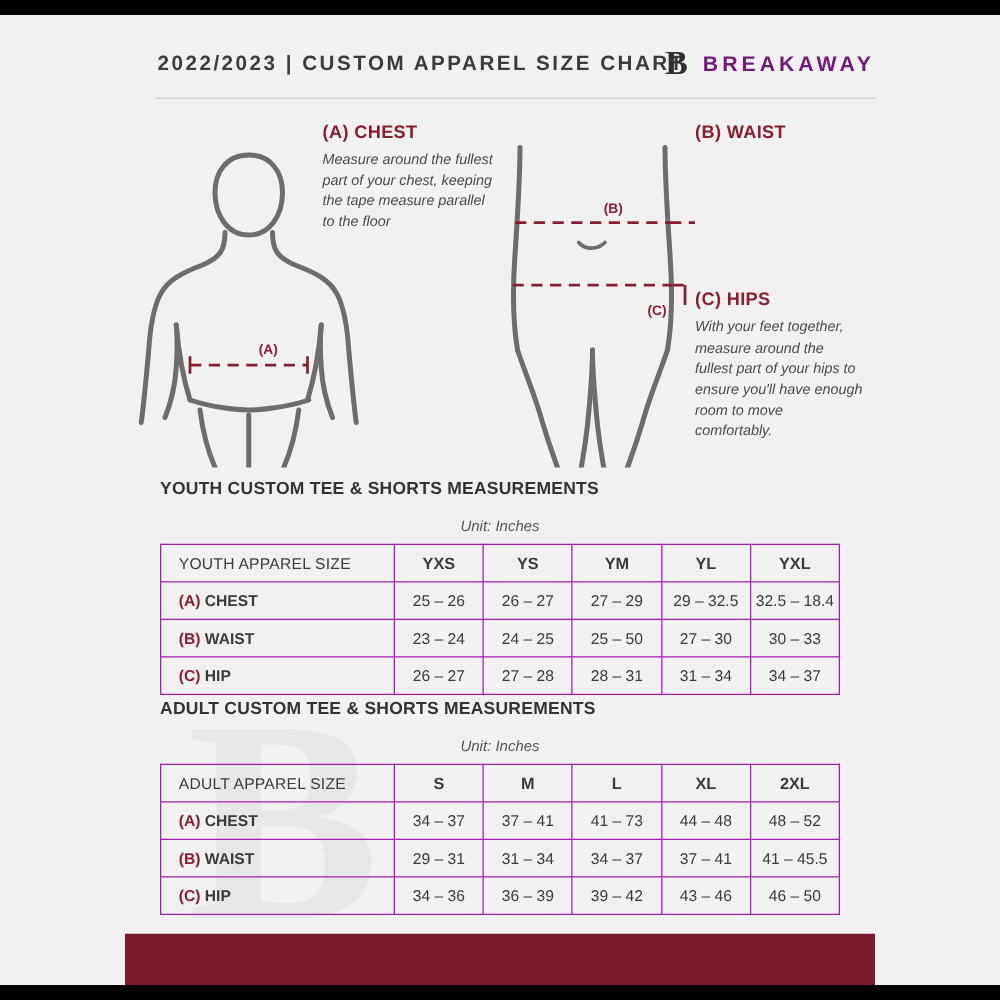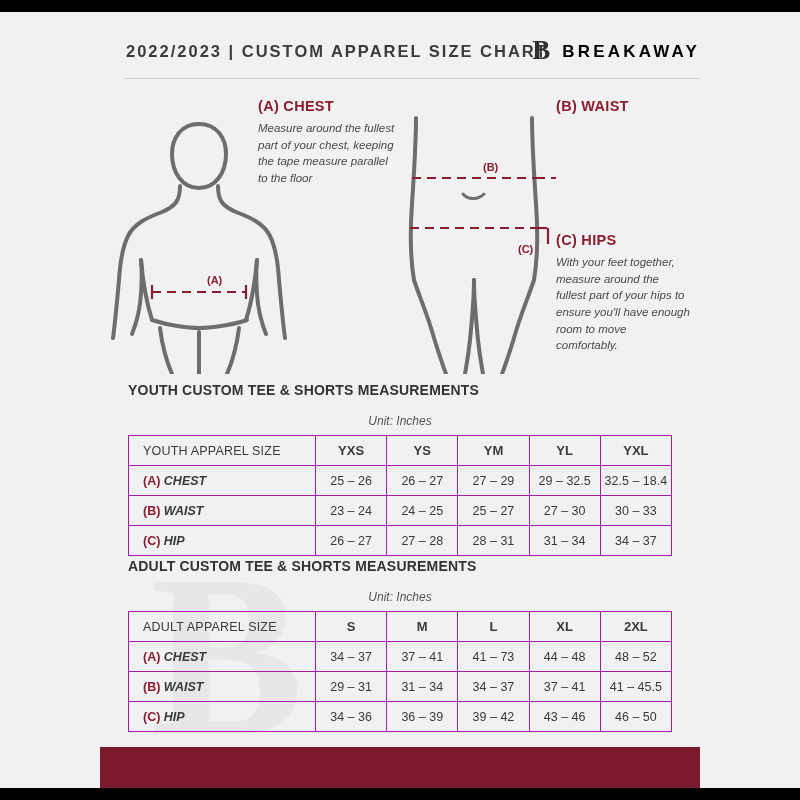--- a/index.html
+++ b/index.html
@@ -74,21 +74,21 @@
     font-size: 27px;
     color: #2f2f2f;
     line-height: 1;
     position: relative;
     top: -1px;
   }
   .brand-name {
     font-size: 17px;
     font-weight: bold;
     letter-spacing: 3.2px;
-    color: #000000;
+    color: #701a75;
   }
   .header-rule {
     position: absolute;
     left: 112px;
     top: 66px;
     width: 576px;
     height: 1px;
     background: #cfcfcf;
   }
   
@@ -182,21 +182,20 @@
     font-size: 12.5px;
     letter-spacing: .2px;
   }
   .tag {
     color: #8b1d33;
     font-weight: bold;
   }
   .rowlabel {
     color: #3a3a3a;
     font-weight: bold;
-    font-style: italic;
   }
   
   .footer-bar {
     position: absolute;
     left: 100px;
     top: 735px;
     width: 600px;
     height: 53px;
     background: #7c1a2e;
     z-index: 3;
@@ -331,21 +330,21 @@
             <td>29 – 32.5</td>
             <td>32.5 – 18.4</td>
           </tr>
           <tr>
             <td class="rowhead">
               <span class="tag">(B)</span>
               <span class="rowlabel">WAIST</span>
             </td>
             <td>23 – 24</td>
             <td>24 – 25</td>
-            <td>25 – 27</td>
+            <td>25 – 50</td>
             <td>27 – 30</td>
             <td>30 – 33</td>
           </tr>
           <tr>
             <td class="rowhead">
               <span class="tag">(C)</span>
               <span class="rowlabel">HIP</span>
             </td>
             <td>26 – 27</td>
             <td>27 – 28</td>

